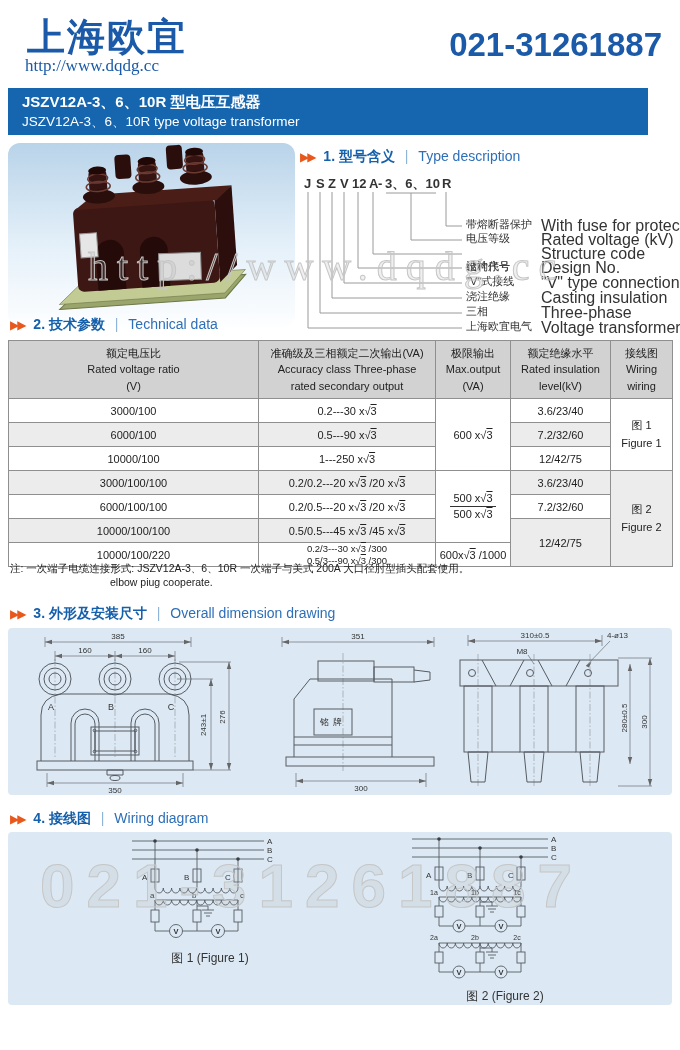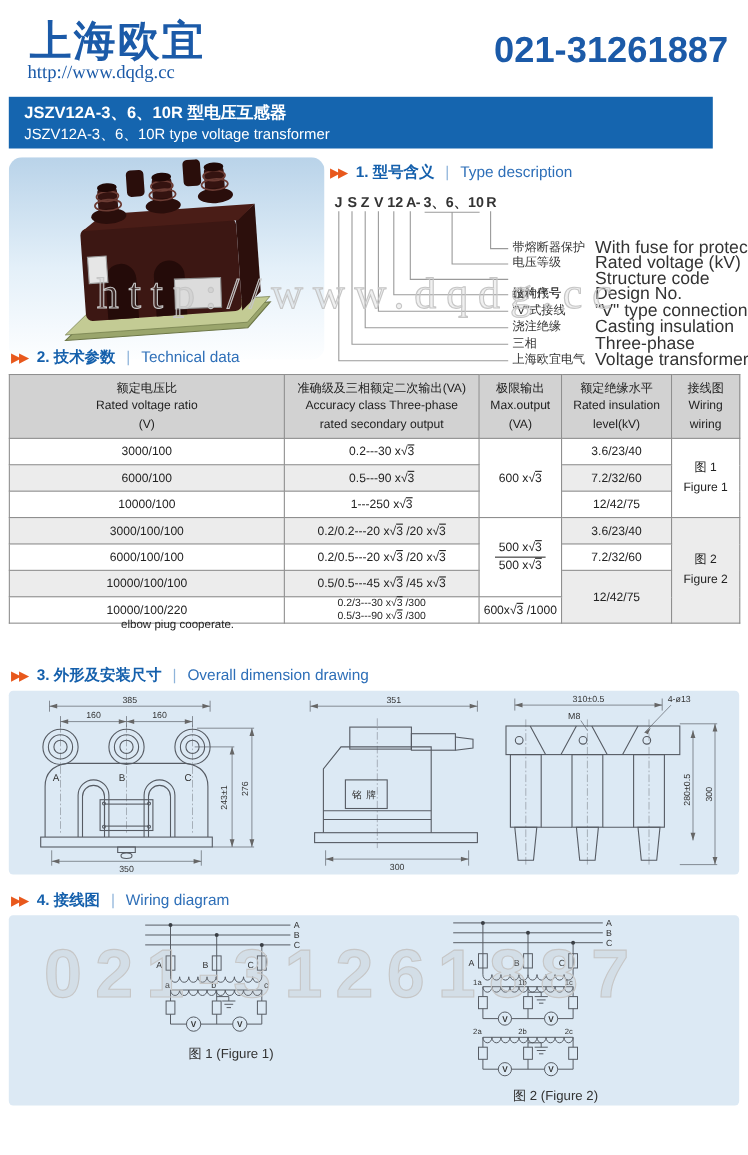--- a/index.html
+++ b/index.html
@@ -263,20 +263,21 @@
         <td class="two-line">
             <div>0.2/3---30 x√<span class="ovl">3</span> /300</div>
             <div>0.5/3---90 x√<span class="ovl">3</span> /300</div>
           </td>
         <td>600x√<span class="ovl">3</span> /1000</td>
       </tr>
     </tbody>
   </table>
 
   <div class="abs note">
+    <div>注: 一次端子电缆连接形式: JSZV12A-3、6、10R 一次端子与美式 200A 大口径肘型插头配套使用。</div>
     <div class="ind">elbow piug cooperate.</div>
   </div>
 
   <div class="abs sec-head" style="left:10px;top:605px">
     <span class="arrows">▶▶</span>
     <span class="zh">3. 外形及安装尺寸</span>
     <span class="sep">|</span>
     <span class="en">Overall dimension drawing</span>
   </div>
 

